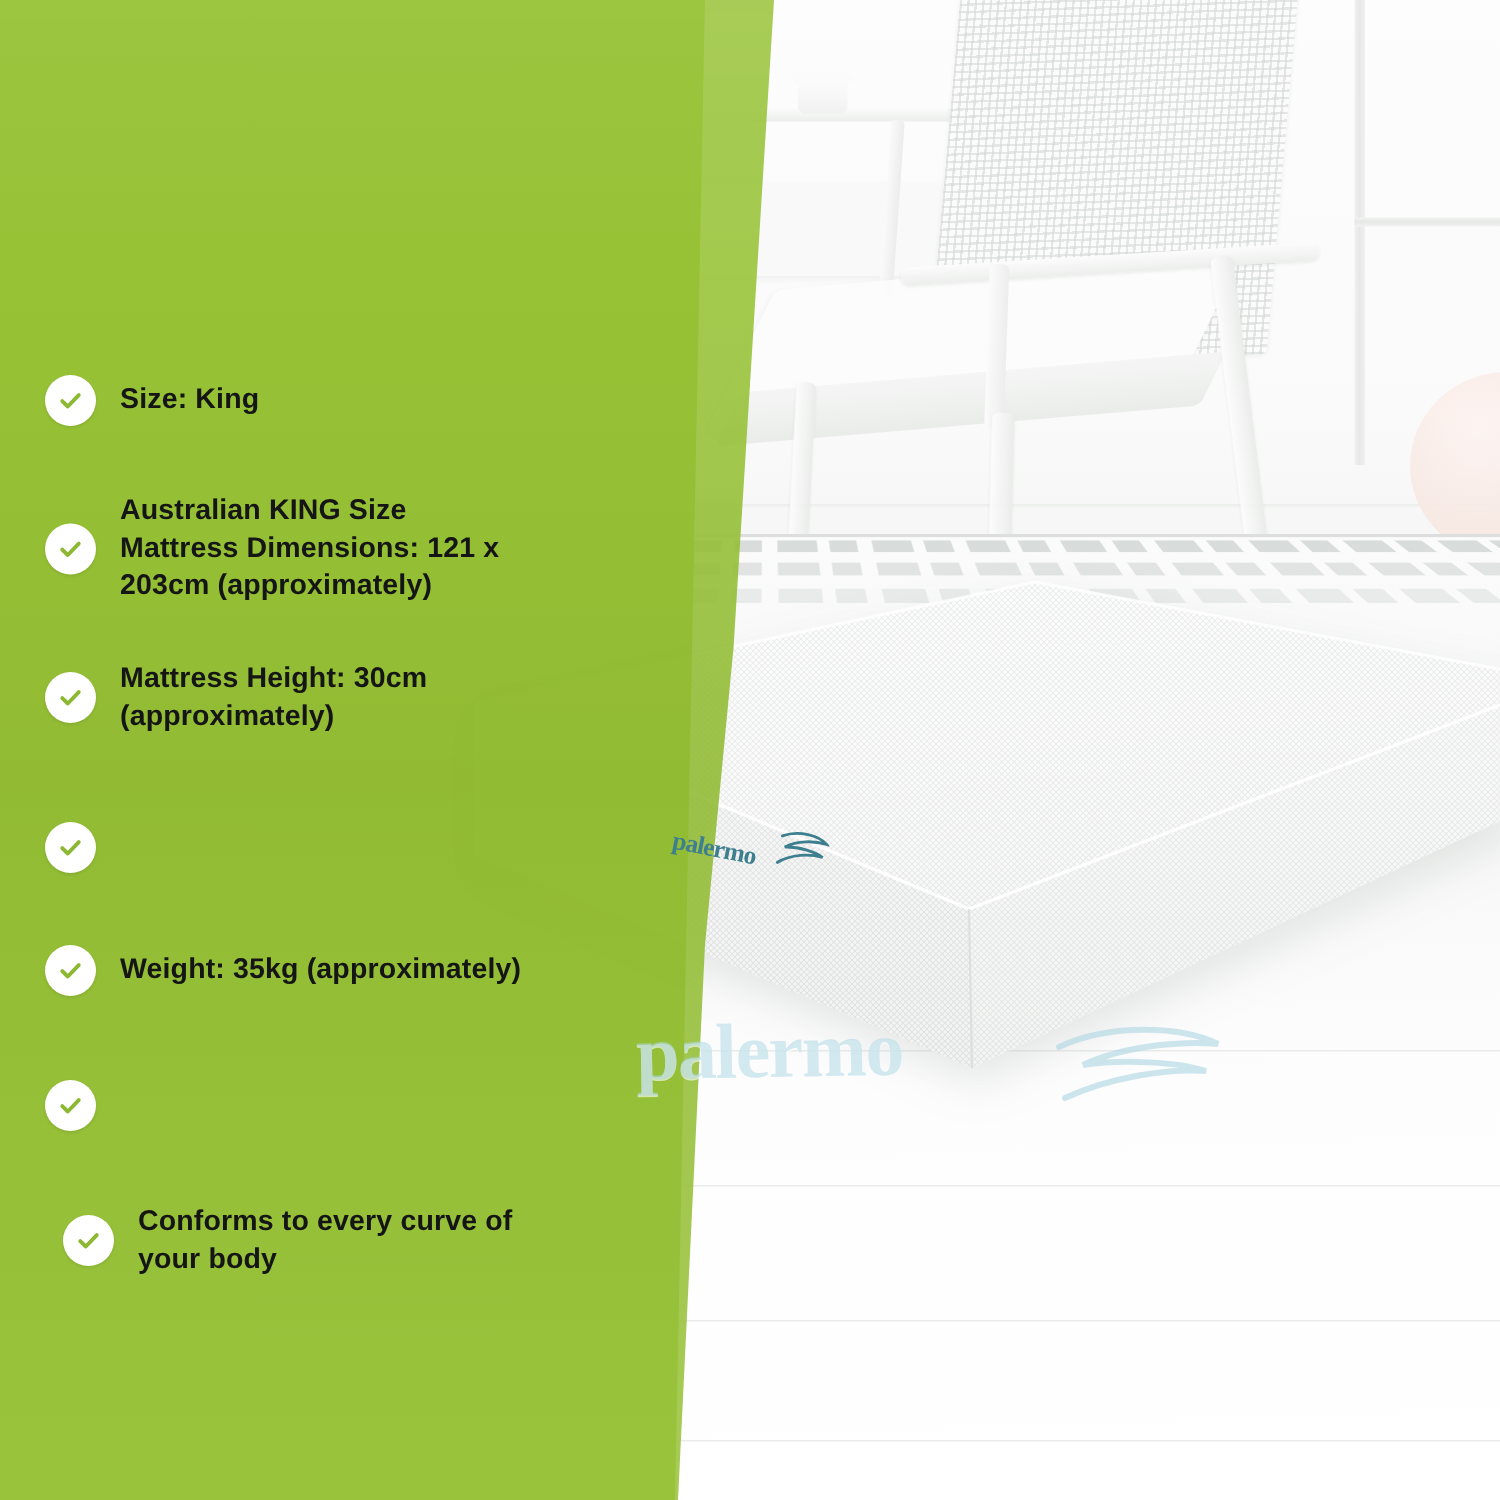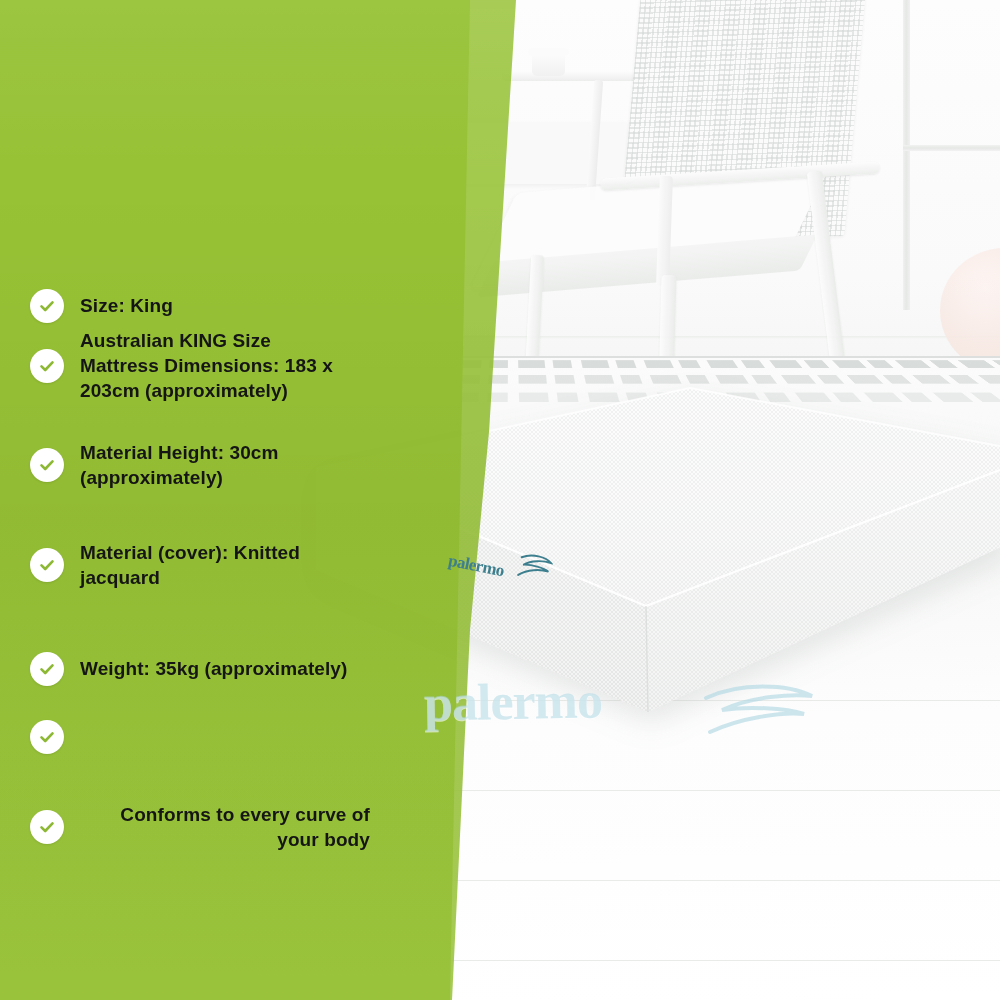--- a/index.html
+++ b/index.html
@@ -279,74 +279,73 @@
 
   <div class="logo-small">palermo</div>
   <svg class="logo-swoosh" viewBox="0 0 34 30">
     <path d="M2 8 C12 2, 26 3, 32 8 C24 7, 12 9, 5 15 C13 13, 26 14, 31 17
              C22 16, 10 19, 2 26" fill="none" stroke="#3d7f8e" stroke-width="1.9" stroke-linecap="round"></path>
   </svg>
 
 
   <div class="bullets">
 
-    <div class="bullet" style="top:14px;left:0;margin-top:39px;">
+    <div class="bullet" style="top:14px;left:0;">
       <span class="check">
         <svg width="20" height="20" viewBox="0 0 20 20">
             <path d="M4.5 10.4 L8.2 14 L15.5 6.4" fill="none" stroke="#8cb833" stroke-width="2.6" stroke-linecap="round" stroke-linejoin="round"></path>
           </svg>
       </span>
       <span class="btext">Size: King</span>
     </div>
 
     <div class="bullet" style="top:88px;left:0;">
       <span class="check" style="margin-top:25px;">
         <svg width="20" height="20" viewBox="0 0 20 20">
             <path d="M4.5 10.4 L8.2 14 L15.5 6.4" fill="none" stroke="#8cb833" stroke-width="2.6" stroke-linecap="round" stroke-linejoin="round"></path>
           </svg>
       </span>
-      <span class="btext" style="max-width:270px;">Australian KING Size Mattress Dimensions: 183 x 203cm (approximately)</span>
+      <span class="btext" style="max-width:270px;">Australian KING Size Mattress Dimensions: 121 x 203cm (approximately)</span>
     </div>
 
     <div class="bullet" style="top:200px;left:0;">
       <span class="check" style="margin-top:12px;">
         <svg width="20" height="20" viewBox="0 0 20 20">
             <path d="M4.5 10.4 L8.2 14 L15.5 6.4" fill="none" stroke="#8cb833" stroke-width="2.6" stroke-linecap="round" stroke-linejoin="round"></path>
           </svg>
       </span>
-      <span class="btext" style="max-width:250px;">Material Height: 30cm (approximately)</span>
+      <span class="btext" style="max-width:250px;">Mattress Height: 30cm (approximately)</span>
     </div>
 
     <div class="bullet" style="top:300px;left:0;">
       <span class="check" style="margin-top:12px;">
         <svg width="20" height="20" viewBox="0 0 20 20">
             <path d="M4.5 10.4 L8.2 14 L15.5 6.4" fill="none" stroke="#8cb833" stroke-width="2.6" stroke-linecap="round" stroke-linejoin="round"></path>
           </svg>
       </span>
-      <span class="btext" style="max-width:260px;">Material (cover): Knitted jacquard</span>
-    </div>
-
-    <div class="bullet" style="top:416px;left:0;text-align:right;">
+    </div>
+
+    <div class="bullet" style="top:394px;left:0;text-align:right;">
       <span class="check">
         <svg width="20" height="20" viewBox="0 0 20 20">
             <path d="M4.5 10.4 L8.2 14 L15.5 6.4" fill="none" stroke="#8cb833" stroke-width="2.6" stroke-linecap="round" stroke-linejoin="round"></path>
           </svg>
       </span>
       <span class="btext">Weight: 35kg (approximately)</span>
     </div>
 
     <div class="bullet" style="top:484px;left:0;">
       <span class="check">
         <svg width="20" height="20" viewBox="0 0 20 20">
             <path d="M4.5 10.4 L8.2 14 L15.5 6.4" fill="none" stroke="#8cb833" stroke-width="2.6" stroke-linecap="round" stroke-linejoin="round"></path>
           </svg>
       </span>
     </div>
 
-    <div class="bullet" style="top:562px;left:0;text-align:right;">
+    <div class="bullet" style="top:562px;left:12px;">
       <span class="check" style="margin-top:12px;">
         <svg width="20" height="20" viewBox="0 0 20 20">
             <path d="M4.5 10.4 L8.2 14 L15.5 6.4" fill="none" stroke="#8cb833" stroke-width="2.6" stroke-linecap="round" stroke-linejoin="round"></path>
           </svg>
       </span>
       <span class="btext" style="max-width:290px;">Conforms to every curve of your body</span>
     </div>
 
   </div>
 </div>

